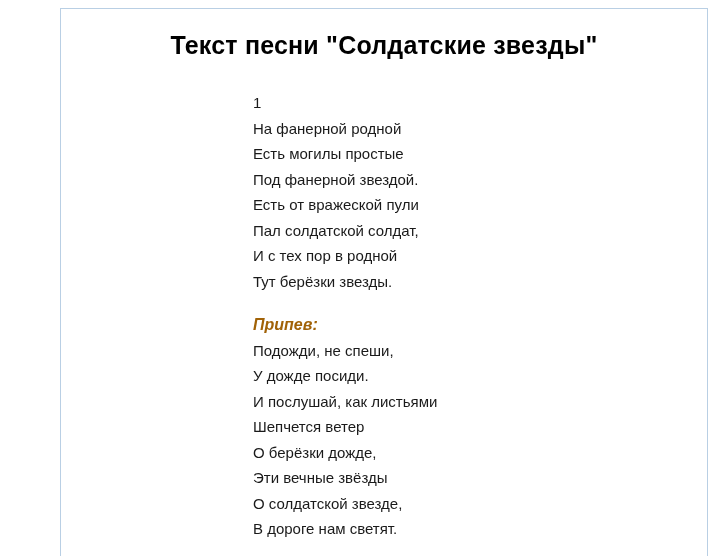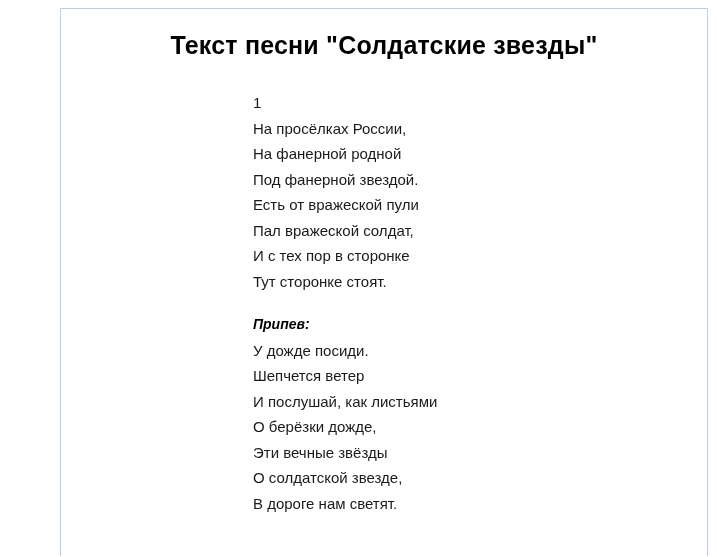--- a/index.html
+++ b/index.html
@@ -47,52 +47,53 @@
   .line {
     font-size: 15px;
     line-height: 25.5px;
     color: #1a1a1a;
     white-space: pre;
   }
   .line.verse-number {
     color: #1a1a1a;
   }
   .chorus-label {
-    font-size: 14px;
+    font-size: 16px;
     line-height: 25.5px;
     font-weight: bold;
     font-style: italic;
-    color: #000000;
+    color: #a16207;
   }
 </style>
 </head>
 <body>
 
 <div class="page-frame">
 
   <h1 class="doc-title">Текст песни "Солдатские звезды"</h1>
 
   <div class="lyrics">
 
     <div class="verse">
       <div class="line verse-number">1</div>
-      <div class="line">На просёлках России,</div>
       <div class="line">На фанерной родной</div>
+      <div class="line">Есть могилы простые</div>
       <div class="line">Под фанерной звездой.</div>
       <div class="line">Есть от вражеской пули</div>
-      <div class="line">Пал вражеской солдат,</div>
-      <div class="line">И с тех пор в сторонке</div>
-      <div class="line">Тут сторонке стоят.</div>
+      <div class="line">Пал солдатской солдат,</div>
+      <div class="line">И с тех пор в родной</div>
+      <div class="line">Тут берёзки звезды.</div>
     </div>
 
     <div class="verse">
       <div class="chorus-label">Припев:</div>
+      <div class="line">Подожди, не спеши,</div>
       <div class="line">У дожде посиди.</div>
+      <div class="line">И послушай, как листьями</div>
       <div class="line">Шепчется ветер</div>
-      <div class="line">И послушай, как листьями</div>
       <div class="line">О берёзки дожде,</div>
       <div class="line">Эти вечные звёзды</div>
       <div class="line">О солдатской звезде,</div>
       <div class="line">В дороге нам светят.</div>
     </div>
 
   </div>
 </div>
 
 </body></html>

